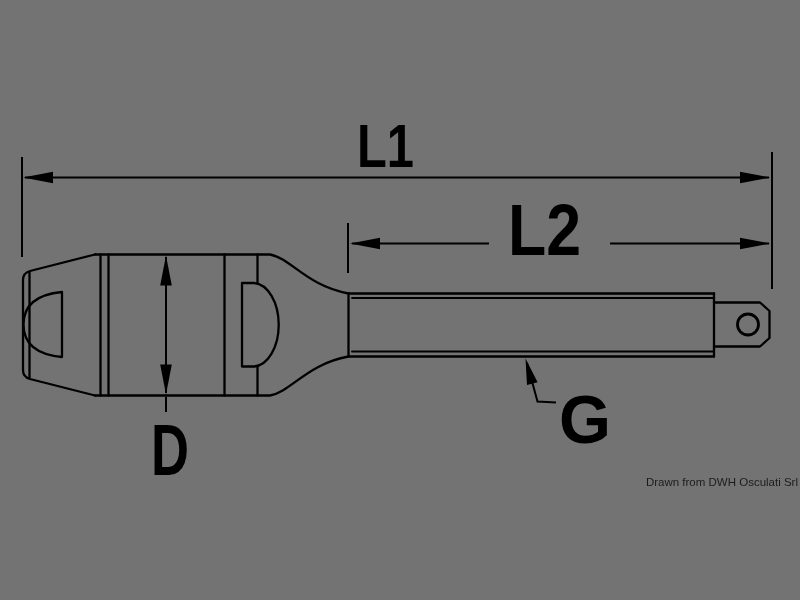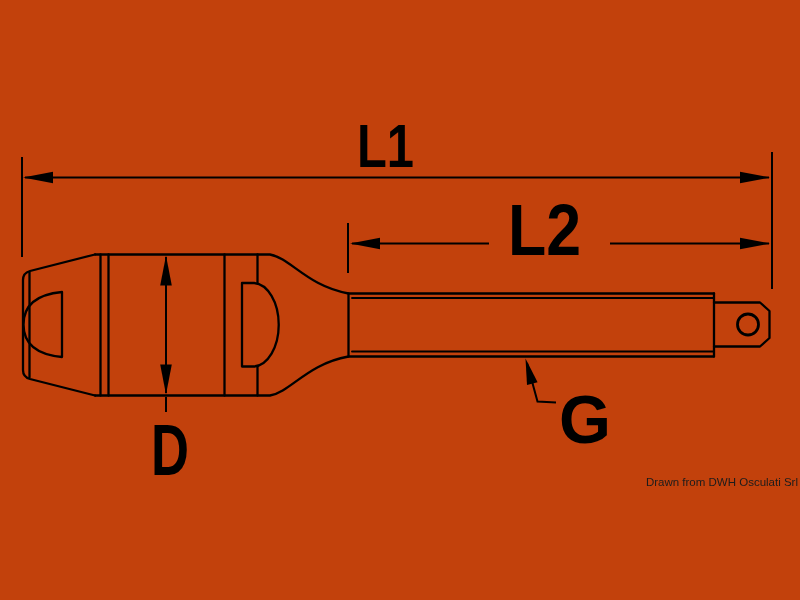--- a/index.html
+++ b/index.html
@@ -4,21 +4,21 @@
 <style>
   html, body {
     margin: 0;
     padding: 0;
     background: #ffffff;
   }
   .canvas {
     position: relative;
     width: 800px;
     height: 600px;
-    background: #c2410c;
+    background: #737373;
     overflow: hidden;
   }
   svg text {
     font-family: "Liberation Sans", sans-serif;
     font-weight: bold;
     fill: #000000;
   }
   svg text.attribution {
     font-weight: normal;
     font-size: 11.5px;

